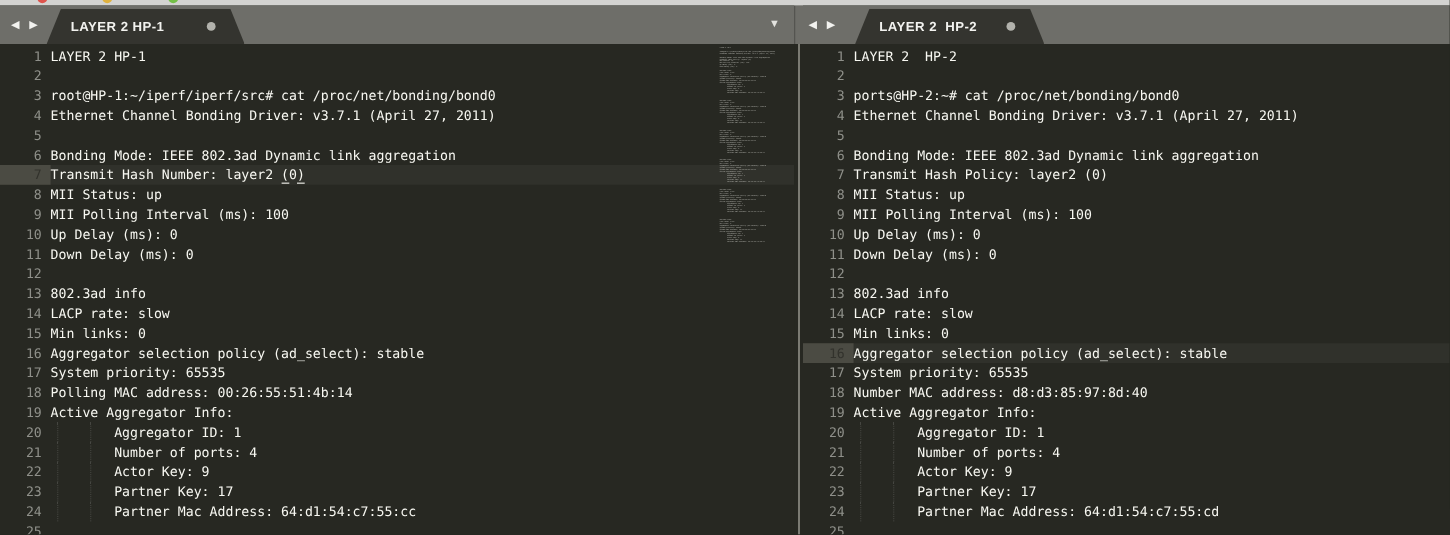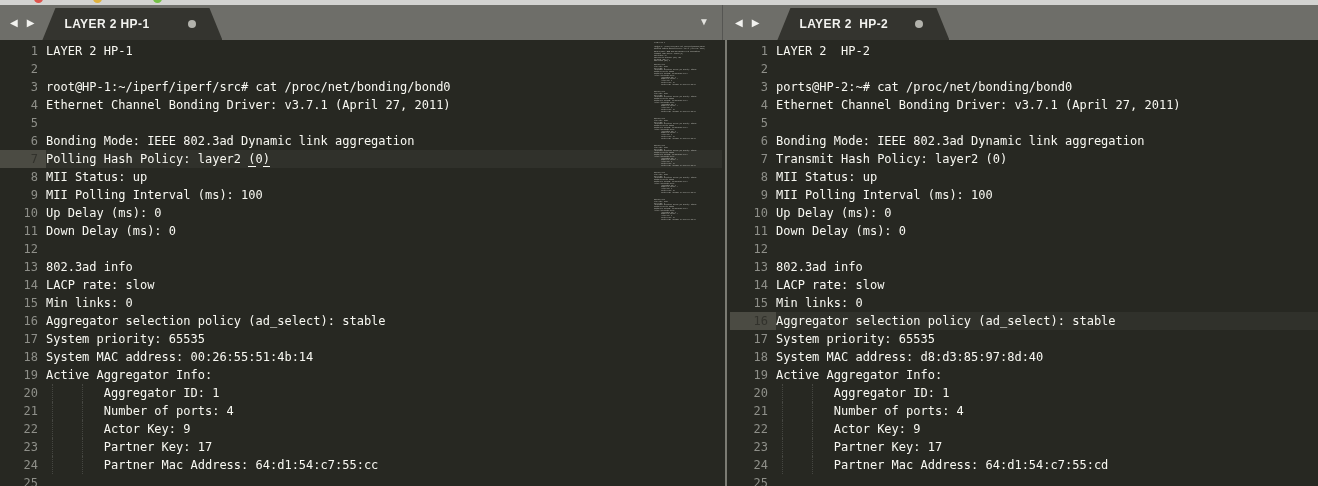--- a/index.html
+++ b/index.html
@@ -77,32 +77,32 @@
         <span class="overflow-btn">▼</span>
       </div>
       <div class="editor">
         <div class="rows">
             <div class="row"><span class="gutter">1</span><span class="code">LAYER 2 HP-1</span></div>
             <div class="row"><span class="gutter">2</span><span class="code"></span></div>
             <div class="row"><span class="gutter">3</span><span class="code">root@HP-1:~/iperf/iperf/src# cat /proc/net/bonding/bond0</span></div>
             <div class="row"><span class="gutter">4</span><span class="code">Ethernet Channel Bonding Driver: v3.7.1 (April 27, 2011)</span></div>
             <div class="row"><span class="gutter">5</span><span class="code"></span></div>
             <div class="row"><span class="gutter">6</span><span class="code">Bonding Mode: IEEE 802.3ad Dynamic link aggregation</span></div>
-            <div class="row active"><span class="gutter">7</span><span class="code"><span>Polling Hash Policy: layer2 </span><span class="bm">(</span><span>0</span><span class="bm">)</span></span></div>
+            <div class="row active"><span class="gutter">7</span><span class="code"><span>Transmit Hash Number: layer2 </span><span class="bm">(</span><span>0</span><span class="bm">)</span></span></div>
             <div class="row"><span class="gutter">8</span><span class="code">MII Status: up</span></div>
             <div class="row"><span class="gutter">9</span><span class="code">MII Polling Interval (ms): 100</span></div>
             <div class="row"><span class="gutter">10</span><span class="code">Up Delay (ms): 0</span></div>
             <div class="row"><span class="gutter">11</span><span class="code">Down Delay (ms): 0</span></div>
             <div class="row"><span class="gutter">12</span><span class="code"></span></div>
             <div class="row"><span class="gutter">13</span><span class="code">802.3ad info</span></div>
             <div class="row"><span class="gutter">14</span><span class="code">LACP rate: slow</span></div>
             <div class="row"><span class="gutter">15</span><span class="code">Min links: 0</span></div>
             <div class="row"><span class="gutter">16</span><span class="code">Aggregator selection policy (ad_select): stable</span></div>
             <div class="row"><span class="gutter">17</span><span class="code">System priority: 65535</span></div>
-            <div class="row"><span class="gutter">18</span><span class="code">System MAC address: 00:26:55:51:4b:14</span></div>
+            <div class="row"><span class="gutter">18</span><span class="code">Polling MAC address: 00:26:55:51:4b:14</span></div>
             <div class="row"><span class="gutter">19</span><span class="code">Active Aggregator Info:</span></div>
             <div class="row"><span class="gutter">20</span><span class="code"><i class="guide g1"></i><i class="guide g2"></i>        Aggregator ID: 1</span></div>
             <div class="row"><span class="gutter">21</span><span class="code"><i class="guide g1"></i><i class="guide g2"></i>        Number of ports: 4</span></div>
             <div class="row"><span class="gutter">22</span><span class="code"><i class="guide g1"></i><i class="guide g2"></i>        Actor Key: 9</span></div>
             <div class="row"><span class="gutter">23</span><span class="code"><i class="guide g1"></i><i class="guide g2"></i>        Partner Key: 17</span></div>
             <div class="row"><span class="gutter">24</span><span class="code"><i class="guide g1"></i><i class="guide g2"></i>        Partner Mac Address: 64:d1:54:c7:55:cc</span></div>
             <div class="row"><span class="gutter">25</span><span class="code"></span></div>
           </div>
         <div class="minimap">
           <div class="minimap-inner">LAYER 2 HP-1
@@ -236,21 +236,21 @@
             <div class="row"><span class="gutter">8</span><span class="code">MII Status: up</span></div>
             <div class="row"><span class="gutter">9</span><span class="code">MII Polling Interval (ms): 100</span></div>
             <div class="row"><span class="gutter">10</span><span class="code">Up Delay (ms): 0</span></div>
             <div class="row"><span class="gutter">11</span><span class="code">Down Delay (ms): 0</span></div>
             <div class="row"><span class="gutter">12</span><span class="code"></span></div>
             <div class="row"><span class="gutter">13</span><span class="code">802.3ad info</span></div>
             <div class="row"><span class="gutter">14</span><span class="code">LACP rate: slow</span></div>
             <div class="row"><span class="gutter">15</span><span class="code">Min links: 0</span></div>
             <div class="row active"><span class="gutter">16</span><span class="code">Aggregator selection policy (ad_select): stable</span></div>
             <div class="row"><span class="gutter">17</span><span class="code">System priority: 65535</span></div>
-            <div class="row"><span class="gutter">18</span><span class="code">System MAC address: d8:d3:85:97:8d:40</span></div>
+            <div class="row"><span class="gutter">18</span><span class="code">Number MAC address: d8:d3:85:97:8d:40</span></div>
             <div class="row"><span class="gutter">19</span><span class="code">Active Aggregator Info:</span></div>
             <div class="row"><span class="gutter">20</span><span class="code"><i class="guide g1"></i><i class="guide g2"></i>        Aggregator ID: 1</span></div>
             <div class="row"><span class="gutter">21</span><span class="code"><i class="guide g1"></i><i class="guide g2"></i>        Number of ports: 4</span></div>
             <div class="row"><span class="gutter">22</span><span class="code"><i class="guide g1"></i><i class="guide g2"></i>        Actor Key: 9</span></div>
             <div class="row"><span class="gutter">23</span><span class="code"><i class="guide g1"></i><i class="guide g2"></i>        Partner Key: 17</span></div>
             <div class="row"><span class="gutter">24</span><span class="code"><i class="guide g1"></i><i class="guide g2"></i>        Partner Mac Address: 64:d1:54:c7:55:cd</span></div>
             <div class="row"><span class="gutter">25</span><span class="code"></span></div>
           </div>
       </div>
     </div>

